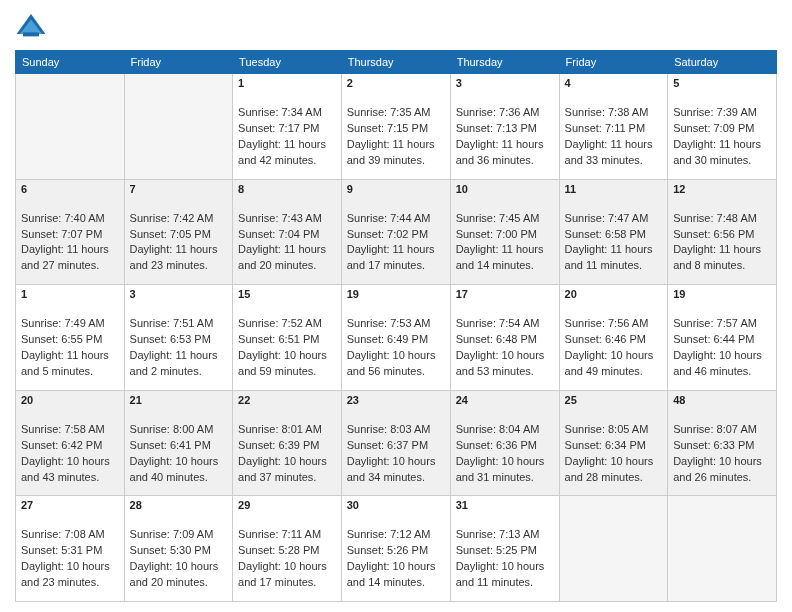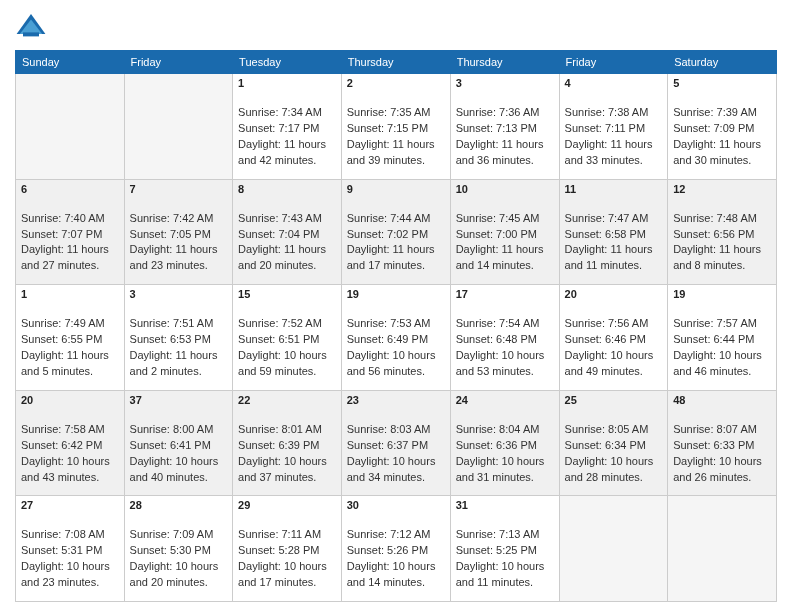--- a/index.html
+++ b/index.html
@@ -221,21 +221,21 @@
             <span class="day-number">19</span>
             <div class="day-info">Sunrise: 7:57 AM<br>Sunset: 6:44 PM<br>Daylight: 10 hours and 46 minutes.</div>
           </td>
         </tr>
         <tr class="row-alt">
           <td>
             <span class="day-number">20</span>
             <div class="day-info">Sunrise: 7:58 AM<br>Sunset: 6:42 PM<br>Daylight: 10 hours and 43 minutes.</div>
           </td>
           <td>
-            <span class="day-number">37</span>
+            <span class="day-number">21</span>
             <div class="day-info">Sunrise: 8:00 AM<br>Sunset: 6:41 PM<br>Daylight: 10 hours and 40 minutes.</div>
           </td>
           <td>
             <span class="day-number">22</span>
             <div class="day-info">Sunrise: 8:01 AM<br>Sunset: 6:39 PM<br>Daylight: 10 hours and 37 minutes.</div>
           </td>
           <td>
             <span class="day-number">23</span>
             <div class="day-info">Sunrise: 8:03 AM<br>Sunset: 6:37 PM<br>Daylight: 10 hours and 34 minutes.</div>
           </td>

